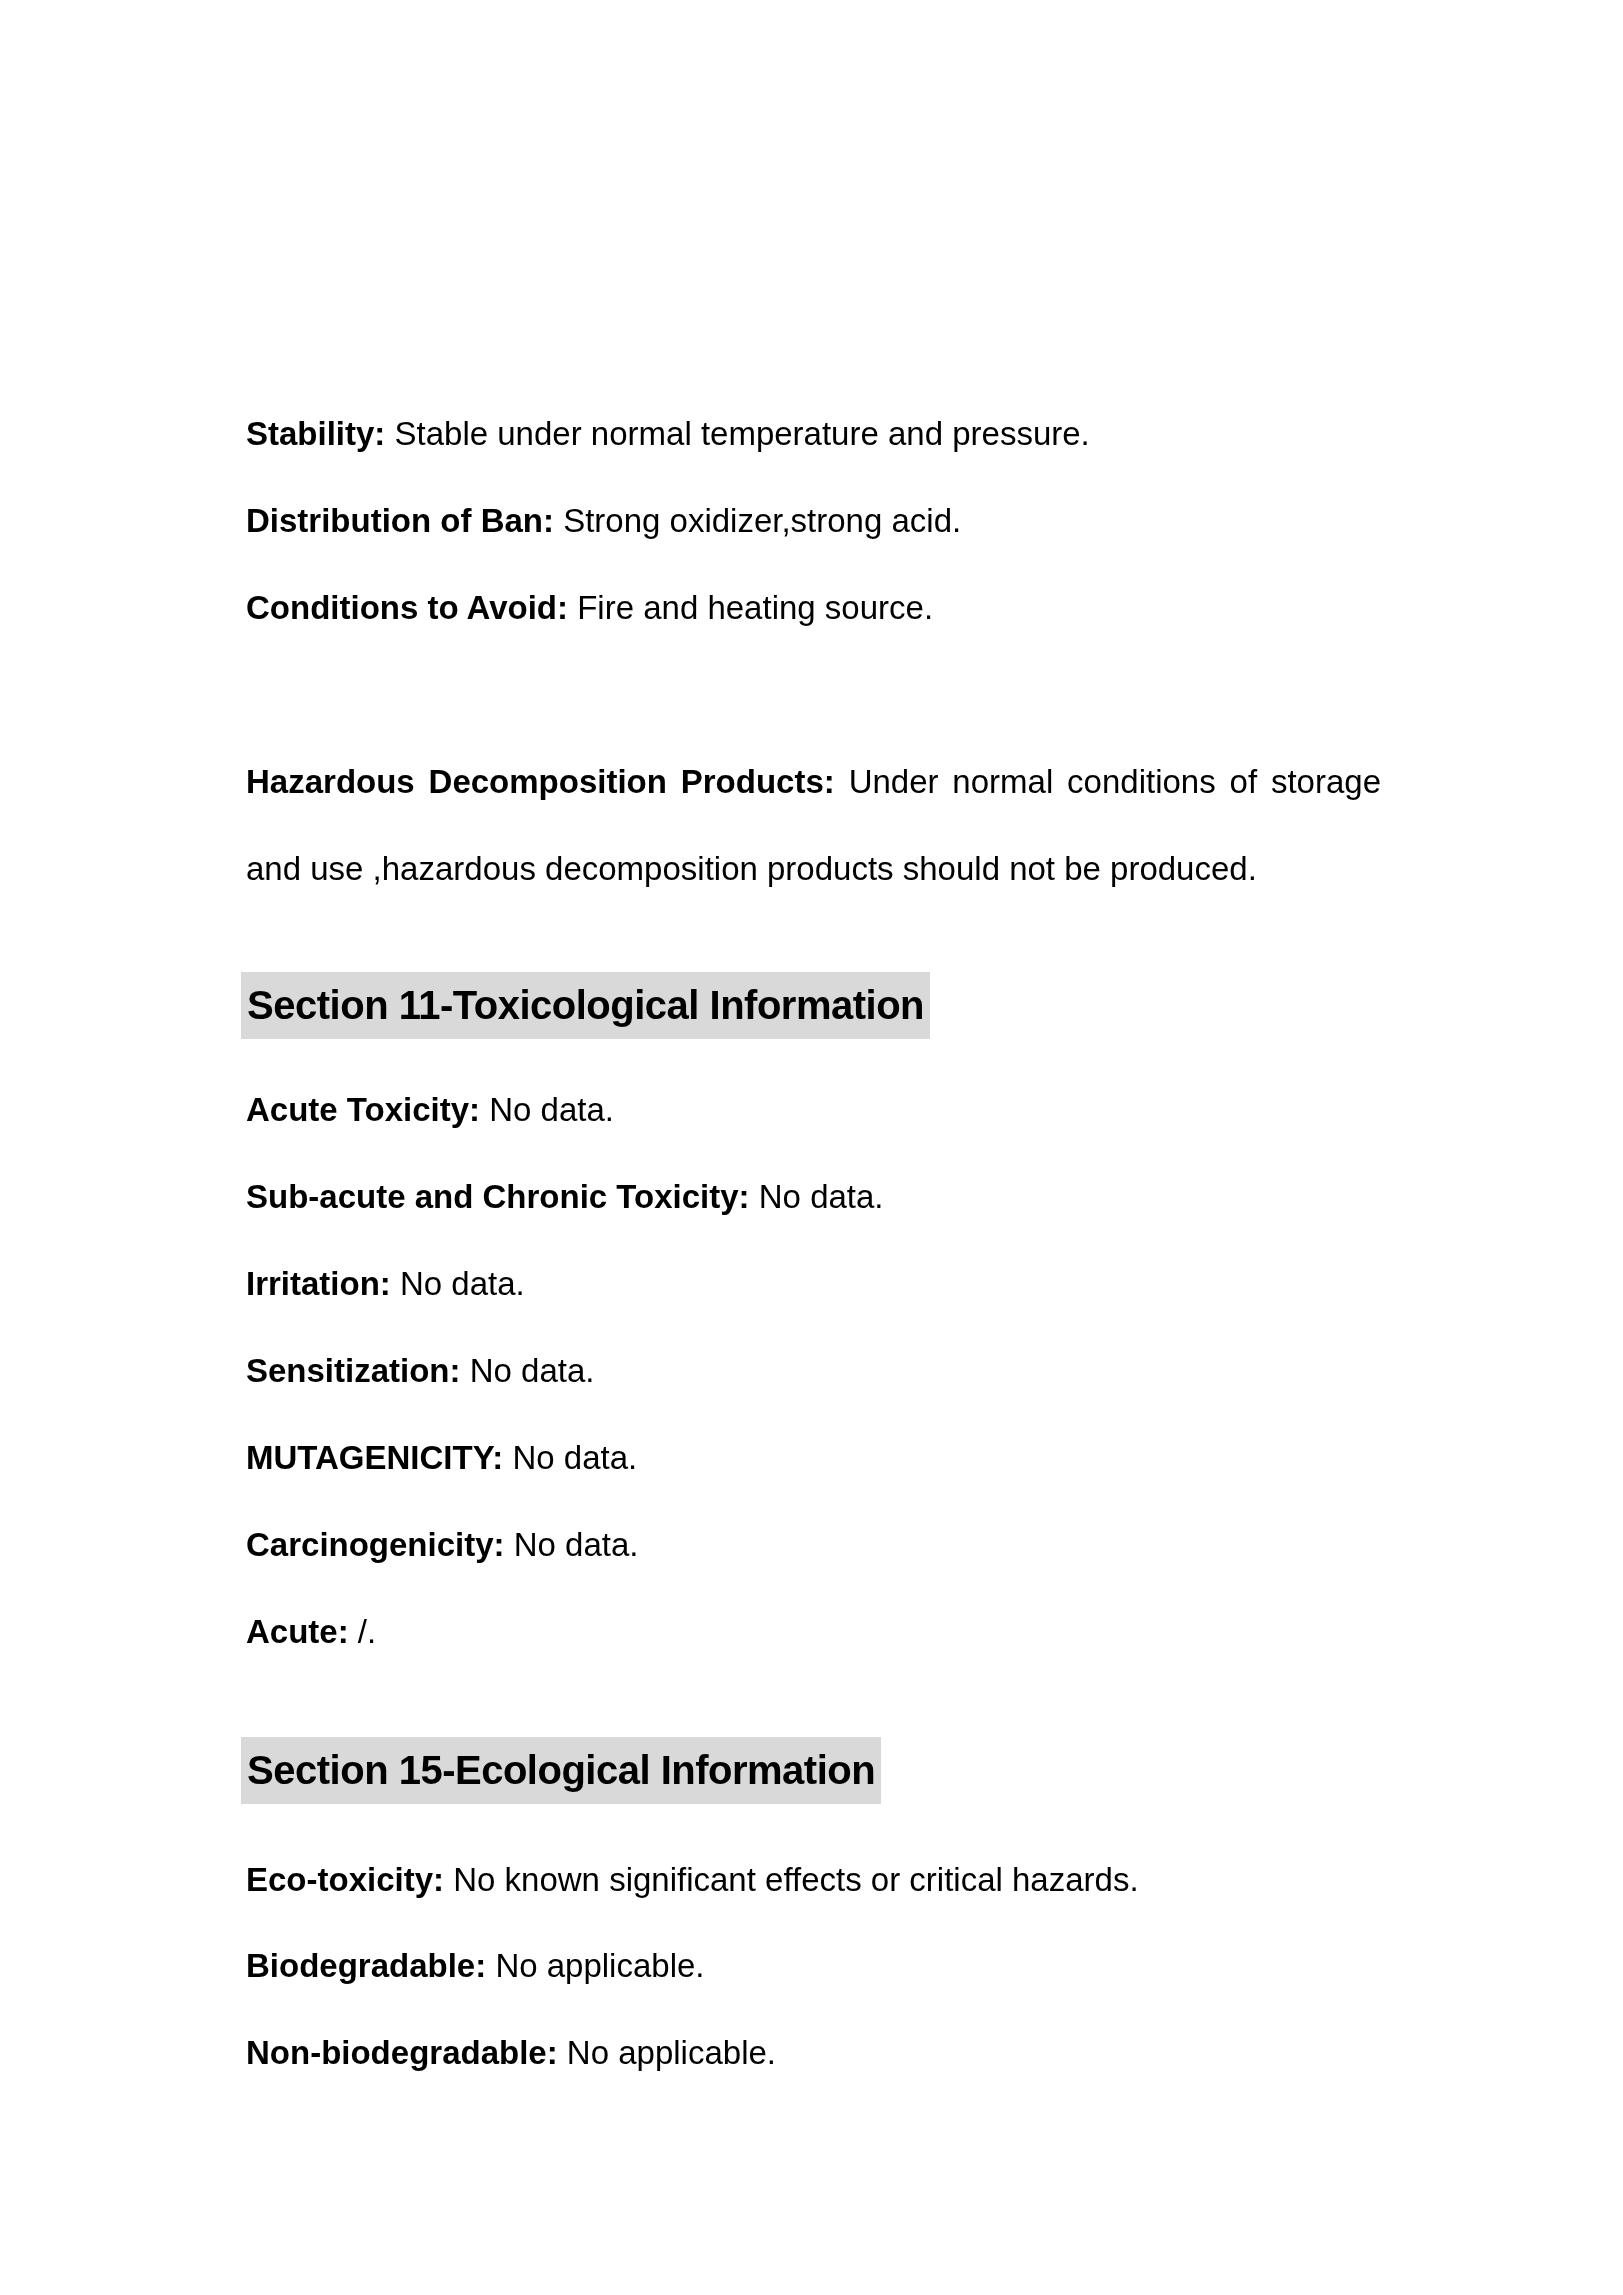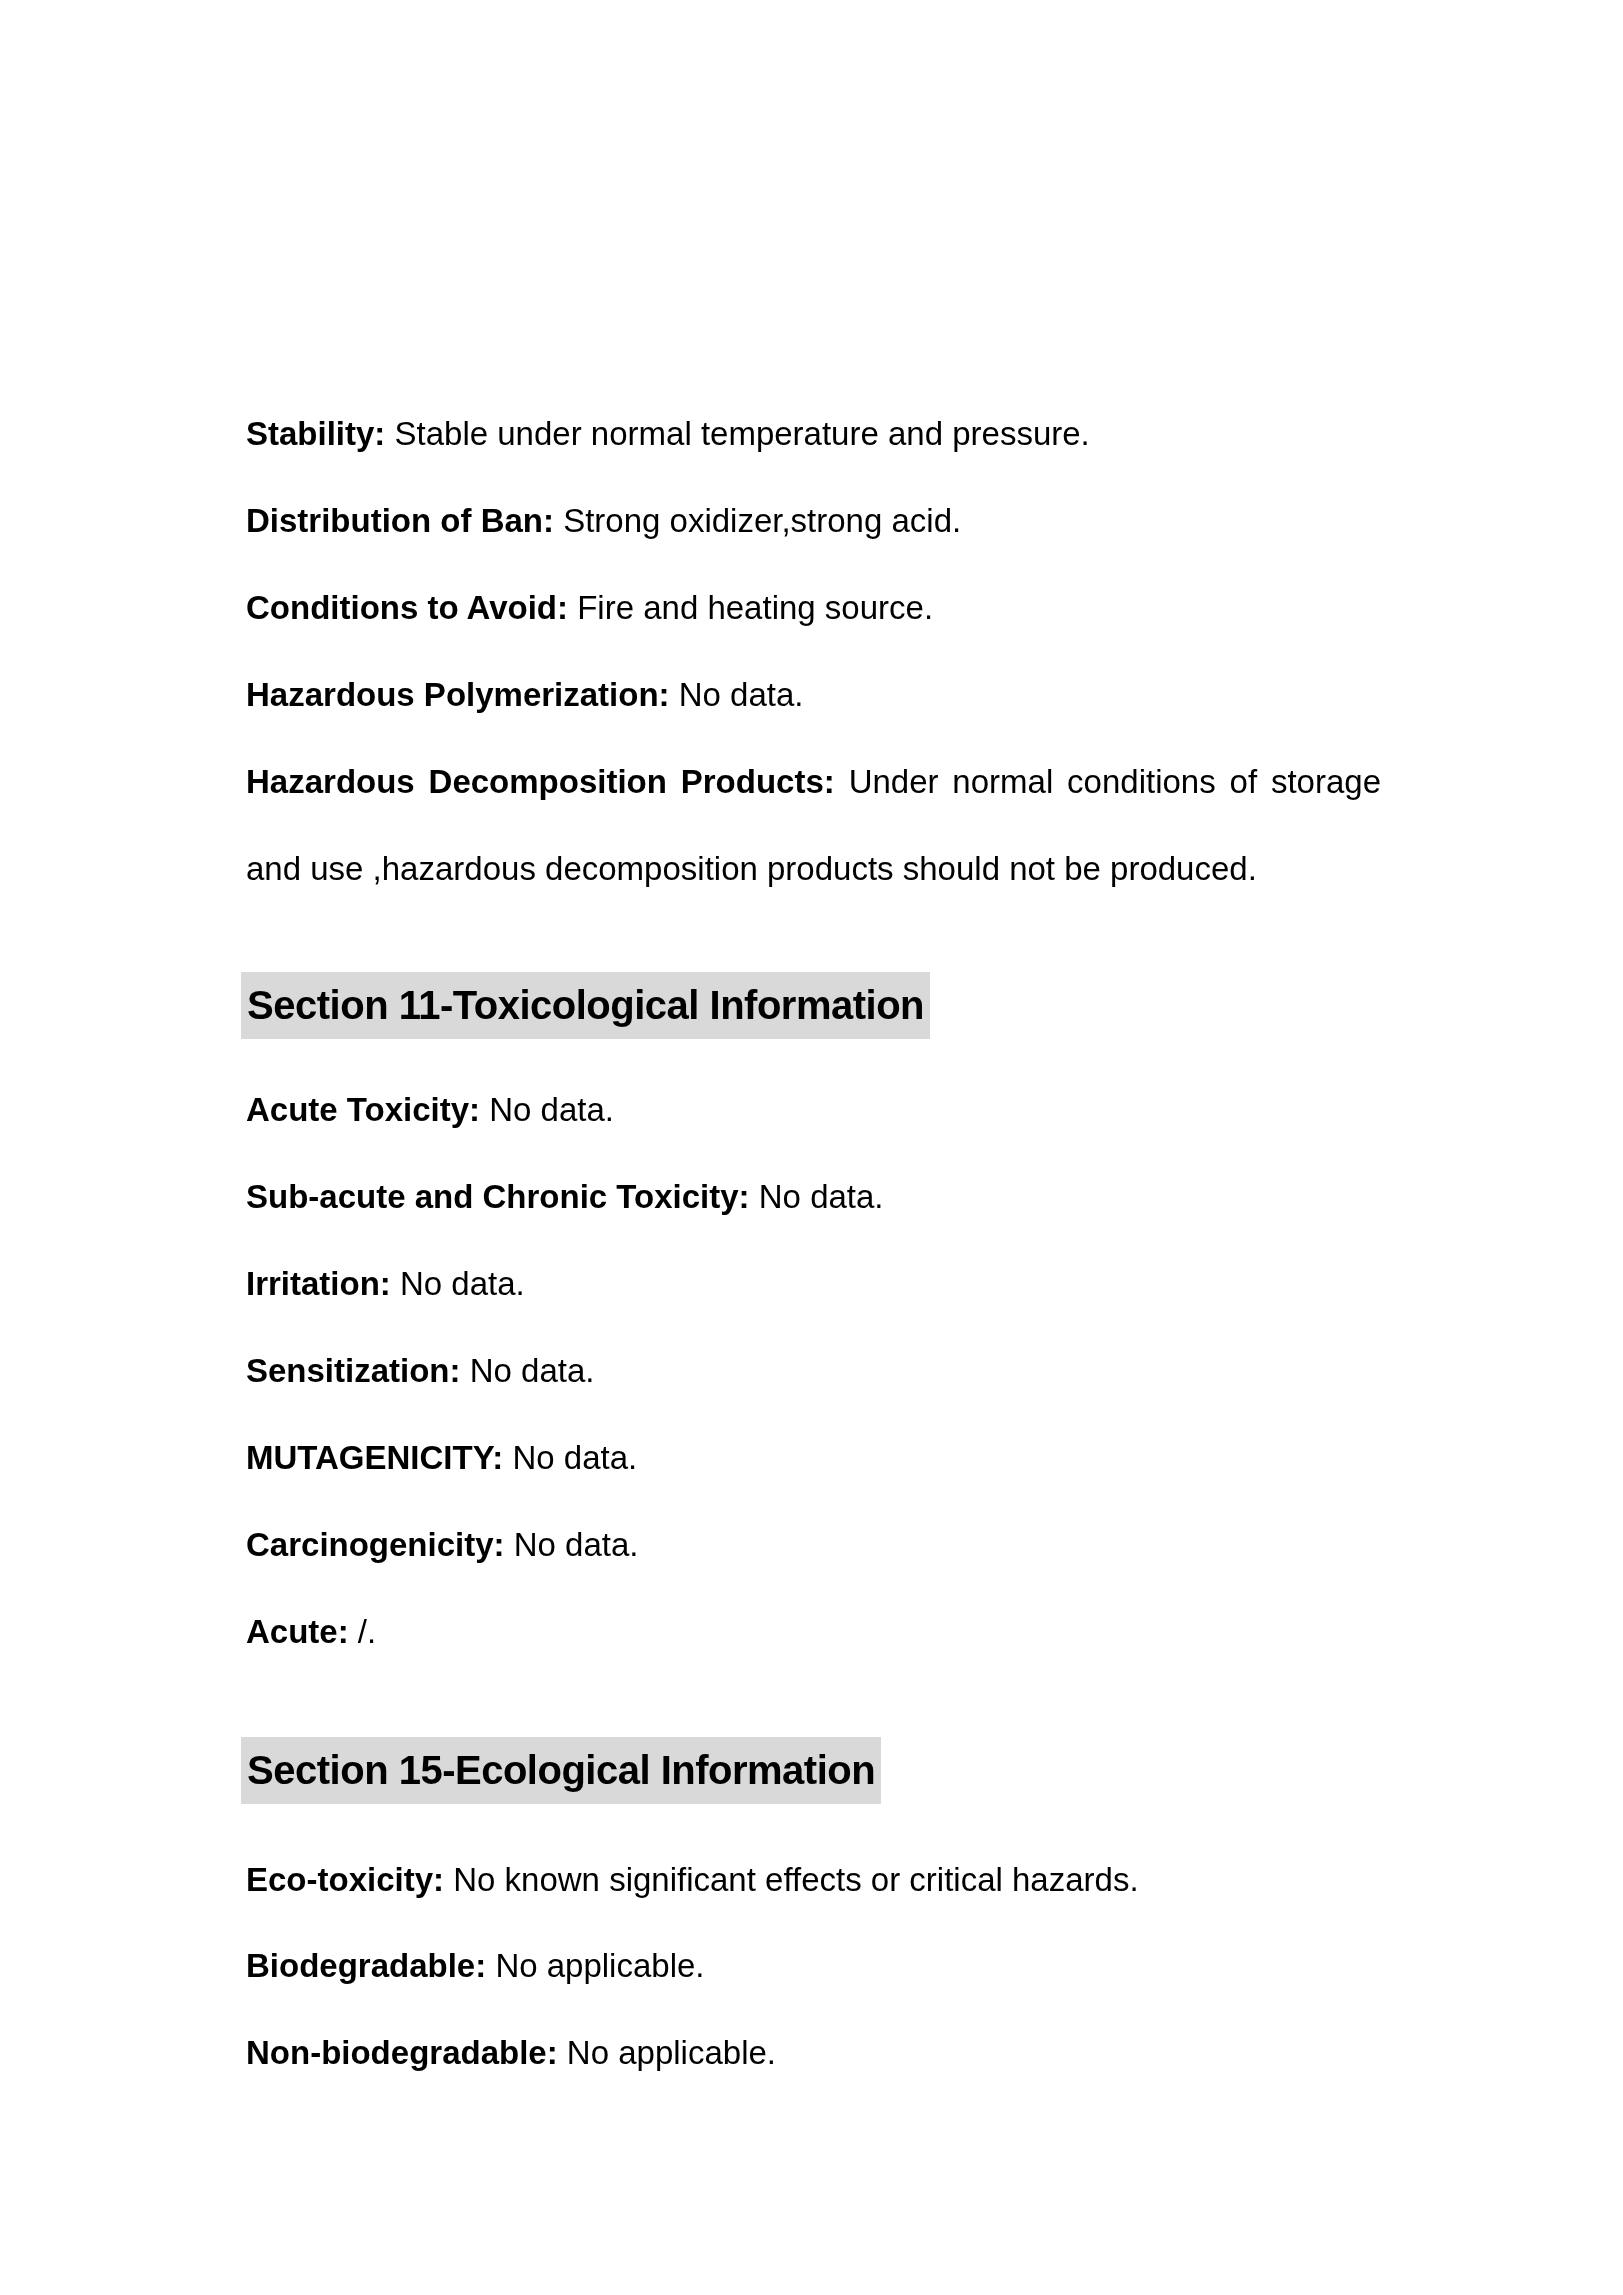--- a/index.html
+++ b/index.html
@@ -60,24 +60,20 @@
   <p class="line" style="top:486px">
     <span class="lbl">Distribution of Ban:</span>
     <span class="val">Strong oxidizer,strong acid.</span>
   </p>
 
   <p class="line" style="top:573px">
     <span class="lbl">Conditions to Avoid:</span>
     <span class="val">Fire and heating source.</span>
   </p>
 
-  <p class="line" style="top:660px">
-    <span class="lbl">Hazardous Polymerization:</span>
-    <span class="val">No data.</span>
-  </p>
 
   <p class="line" style="top:834px">
     <span class="val">and use ,hazardous decomposition products should not be produced.</span>
   </p>
 
   <p class="line justified" style="top:747px">
     <span class="lbl">Hazardous Decomposition Products:</span>
     <span class="val">Under normal conditions of storage</span>
   </p>
 

